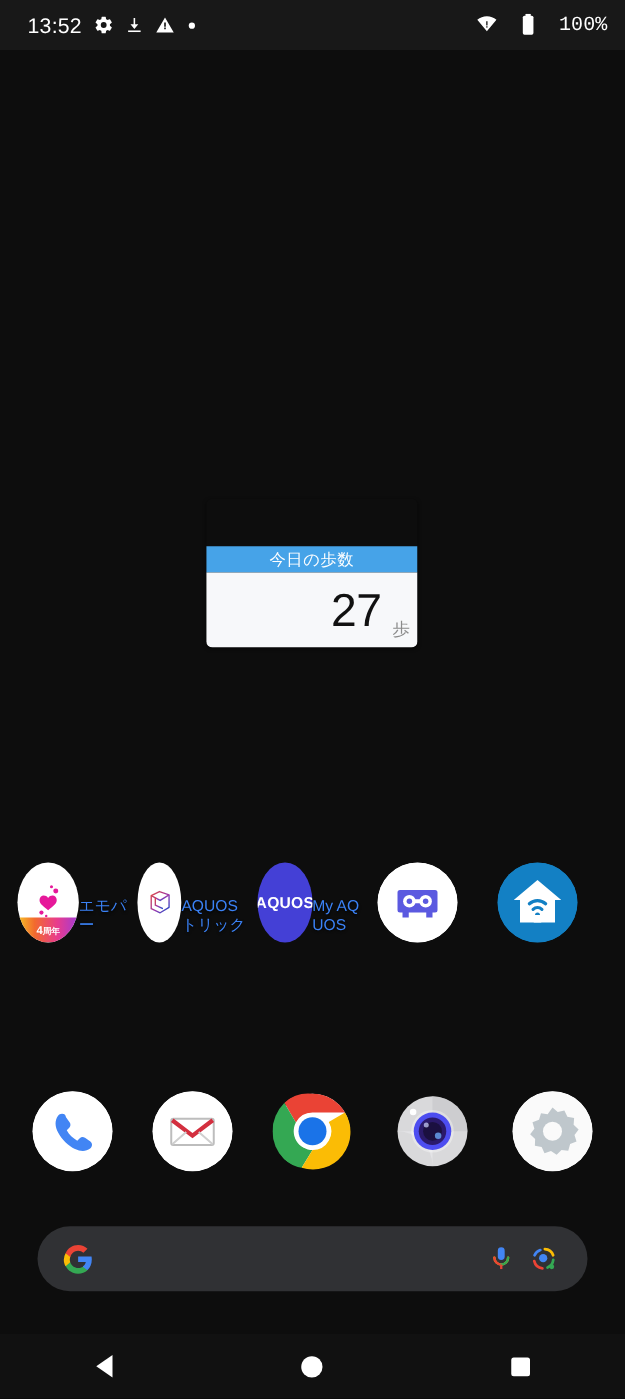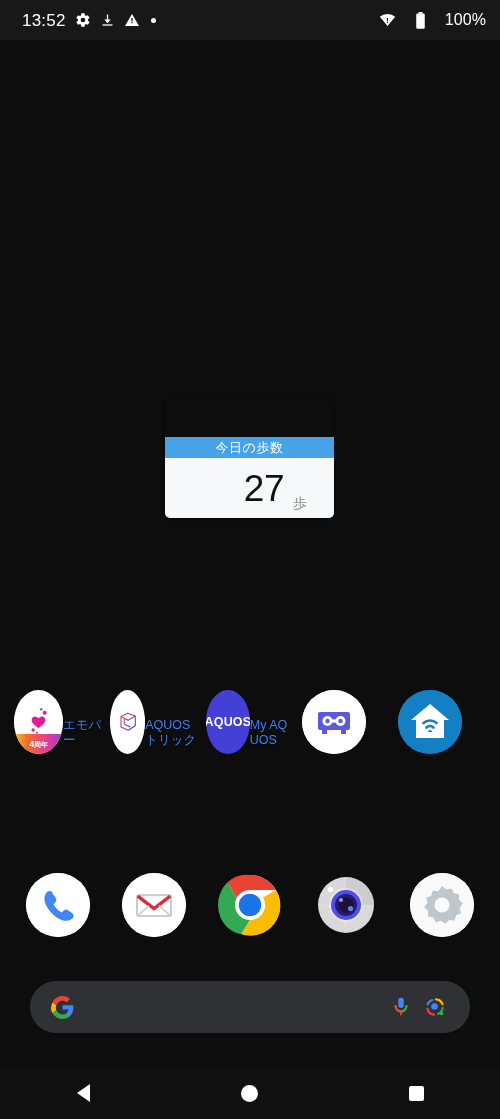--- a/index.html
+++ b/index.html
@@ -34,22 +34,23 @@
     box-sizing: border-box;
     background: #181818;
   }
   .status-left {
     display: flex;
     align-items: center;
     gap: 9px;
   }
   .status-right {
     display: flex;
-    align-items: center;
+    align-items: flex-start;
     gap: 19px;
+    font-family: Liberation Mono, monospace;
   }
   .clock {
     font-size: 17px;
     font-weight: 500;
     letter-spacing: 0.2px;
     line-height: 1;
   }
   .batt-pct {
     font-size: 16px;
     font-weight: 500;
@@ -81,21 +82,21 @@
     font-size: 13px;
     letter-spacing: .5px;
     color: #ffffff;
     margin-top: 38px;
   }
   .widget-body {
     height: 60px;
     display: flex;
     align-items: center;
     justify-content: flex-end;
-    padding-right: 27px;
+    padding-right: 6px;
     box-sizing: border-box;
   }
   .steps-count {
     font-size: 37px;
     font-weight: 400;
     color: #111;
     line-height: 1;
     letter-spacing: -0.5px;
   }
   .steps-unit {

